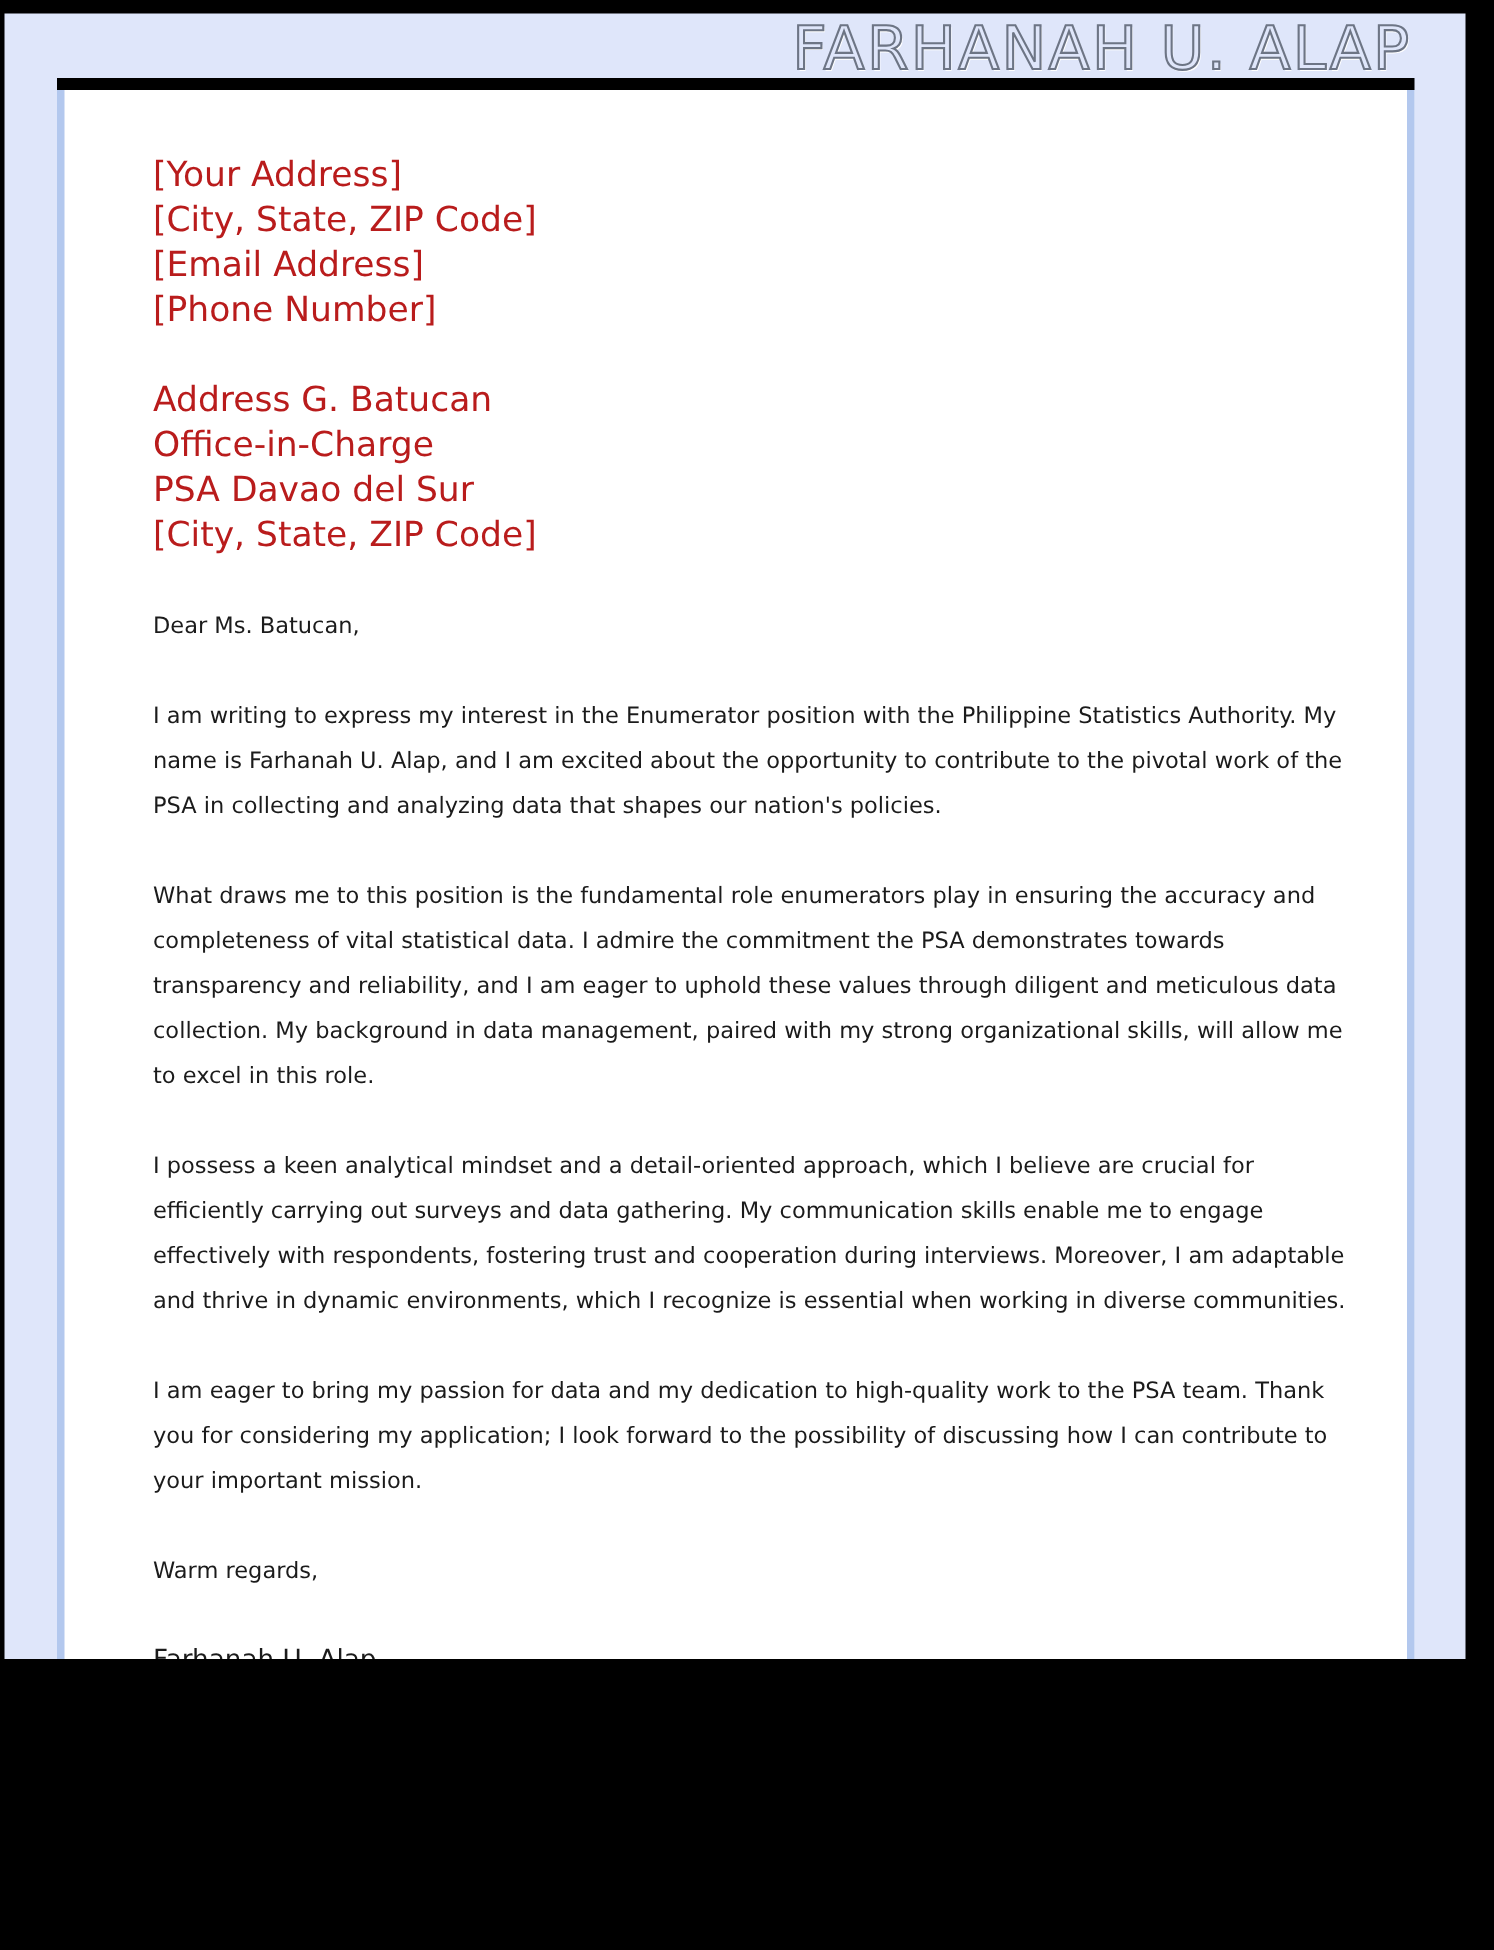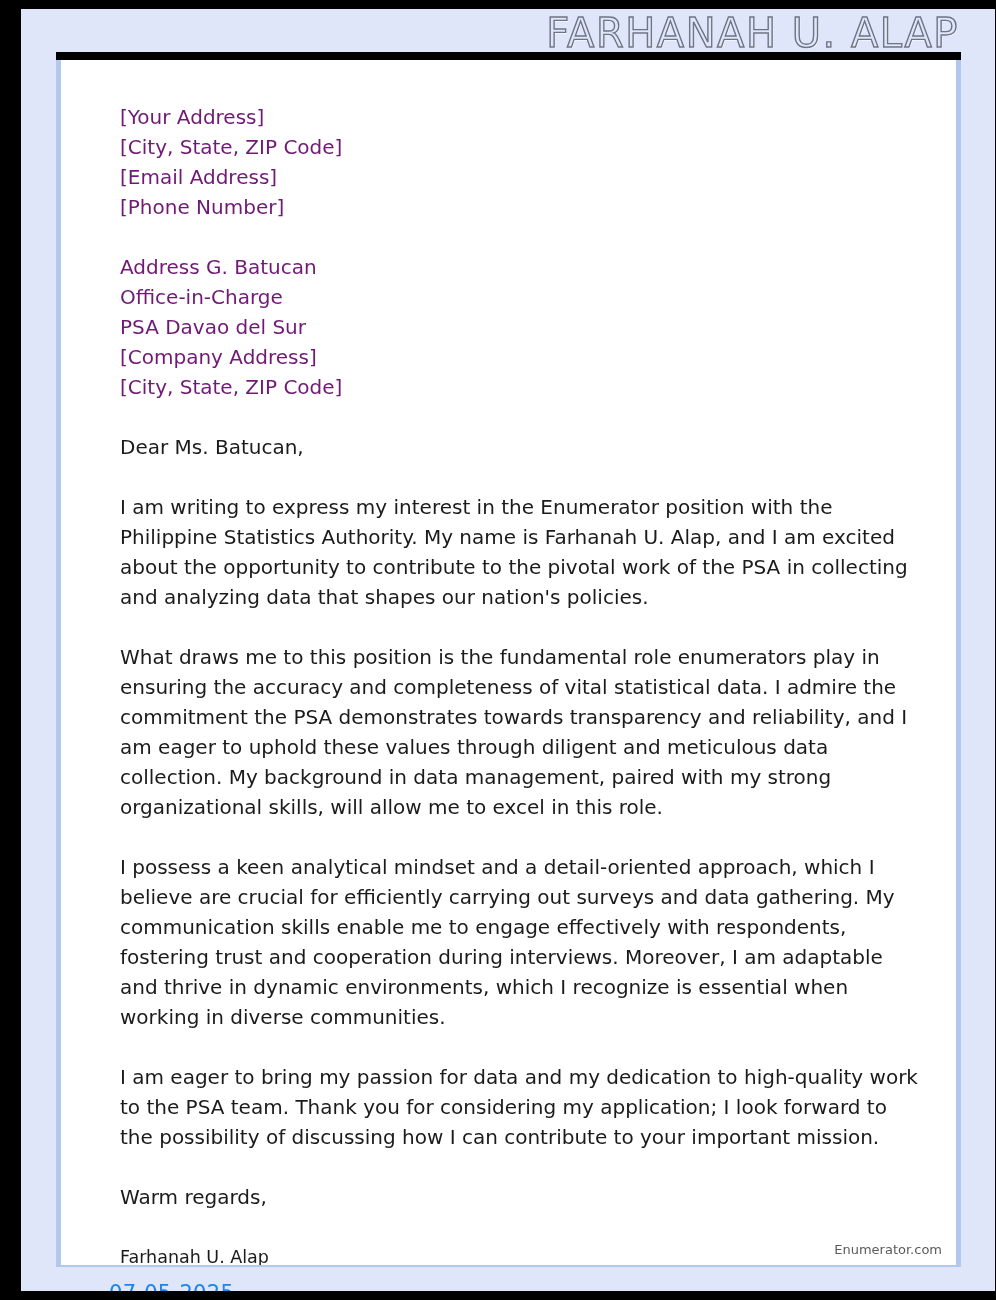--- a/index.html
+++ b/index.html
@@ -20,24 +20,24 @@
     width: 996px;
     height: 1300px;
     background: #000000;
     box-sizing: border-box;
     overflow: hidden;
   }
 
   
   #blue-canvas {
     position: absolute;
-    left: 21px;
+    left: 3px;
     top: 9px;
     width: 974px;
-    height: 1282px;
+    height: 1097px;
     background: #dfe6fa;
     overflow: hidden;
   }
 
   
   #letterhead {
     position: absolute;
     left: 0;
     top: 0;
     width: 974px;
@@ -83,33 +83,33 @@
   }
 
   #letter-body {
     position: absolute;
     left: 59px;
     top: 42px;
     width: 800px;
   }
 
   .text-line {
-    font-size: 20px;
+    font-size: 23px;
     line-height: 30px;
-    color: #701a75;
+    color: #b91c1c;
     white-space: pre-wrap;
   }
 
   .block {
     margin: 0 0 30px 0;
   }
   .block:last-child { margin-bottom: 0; }
 
   .para {
-    font-size: 20px;
+    font-size: 15px;
     line-height: 30px;
     color: #1b1b1b;
     margin: 0 0 30px 0;
     text-align: left;
   }
 
   .signature-name {
     font-size: 17.5px;
     line-height: 30px;
     color: #1b1b1b;
@@ -160,21 +160,20 @@
           <div class="text-line">[Your Address]</div>
           <div class="text-line">[City, State, ZIP Code]</div>
           <div class="text-line">[Email Address]</div>
           <div class="text-line">[Phone Number]</div>
         </div>
 
         <div class="block">
           <div class="text-line">Address G. Batucan</div>
           <div class="text-line">Office-in-Charge</div>
           <div class="text-line">PSA Davao del Sur</div>
-          <div class="text-line">[Company Address]</div>
           <div class="text-line">[City, State, ZIP Code]</div>
         </div>
 
         <div class="para">Dear Ms. Batucan,</div>
 
         <p class="para">I am writing to express my interest in the Enumerator position with the Philippine Statistics Authority. My name is Farhanah U. Alap, and I am excited about the opportunity to contribute to the pivotal work of the PSA in collecting and analyzing data that shapes our nation's policies.</p>
         <p class="para">What draws me to this position is the fundamental role enumerators play in ensuring the accuracy and completeness of vital statistical data. I admire the commitment the PSA demonstrates towards transparency and reliability, and I am eager to uphold these values through diligent and meticulous data collection. My background in data management, paired with my strong organizational skills, will allow me to excel in this role.</p>
         <p class="para">I possess a keen analytical mindset and a detail-oriented approach, which I believe are crucial for efficiently carrying out surveys and data gathering. My communication skills enable me to engage effectively with respondents, fostering trust and cooperation during interviews. Moreover, I am adaptable and thrive in dynamic environments, which I recognize is essential when working in diverse communities.</p>
         <p class="para">I am eager to bring my passion for data and my dedication to high-quality work to the PSA team. Thank you for considering my application; I look forward to the possibility of discussing how I can contribute to your important mission.</p>
 

